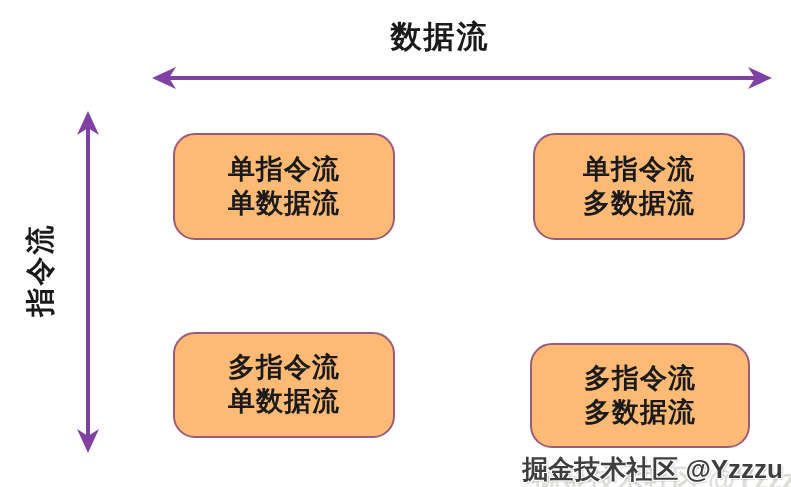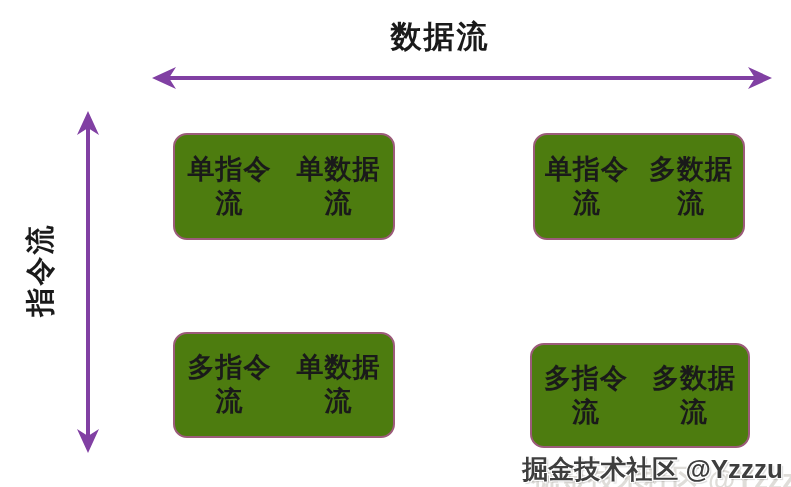--- a/index.html
+++ b/index.html
@@ -31,24 +31,24 @@
     transform: rotate(-90deg);
     transform-origin: center;
   }
   .arrows-svg {
     position: absolute; left: 0; top: 0;
     width: 791px; height: 487px;
     pointer-events: none;
   }
   .quad-box {
     position: absolute;
-    background: #4d7c0f;
+    background: #fdba74;
     border: 2.5px solid #9c5b7a;
-    border-radius: 14px;
-    display: flex; flex-direction: row;
+    border-radius: 22px;
+    display: flex; flex-direction: column;
     align-items: center; justify-content: center;
     text-align: center;
     font-size: 27px; font-weight: 700; color: #1a1a1a;
     line-height: 1.25;
     letter-spacing: 1px;
   }
   .box-tl { left: 173px; top: 133px; width: 222px; height: 107px; }
   .box-tr { left: 533px; top: 133px; width: 212px; height: 107px; }
   .box-bl { left: 173px; top: 332px; width: 222px; height: 106px; }
   .box-br { left: 530px; top: 343px; width: 220px; height: 105px; }

